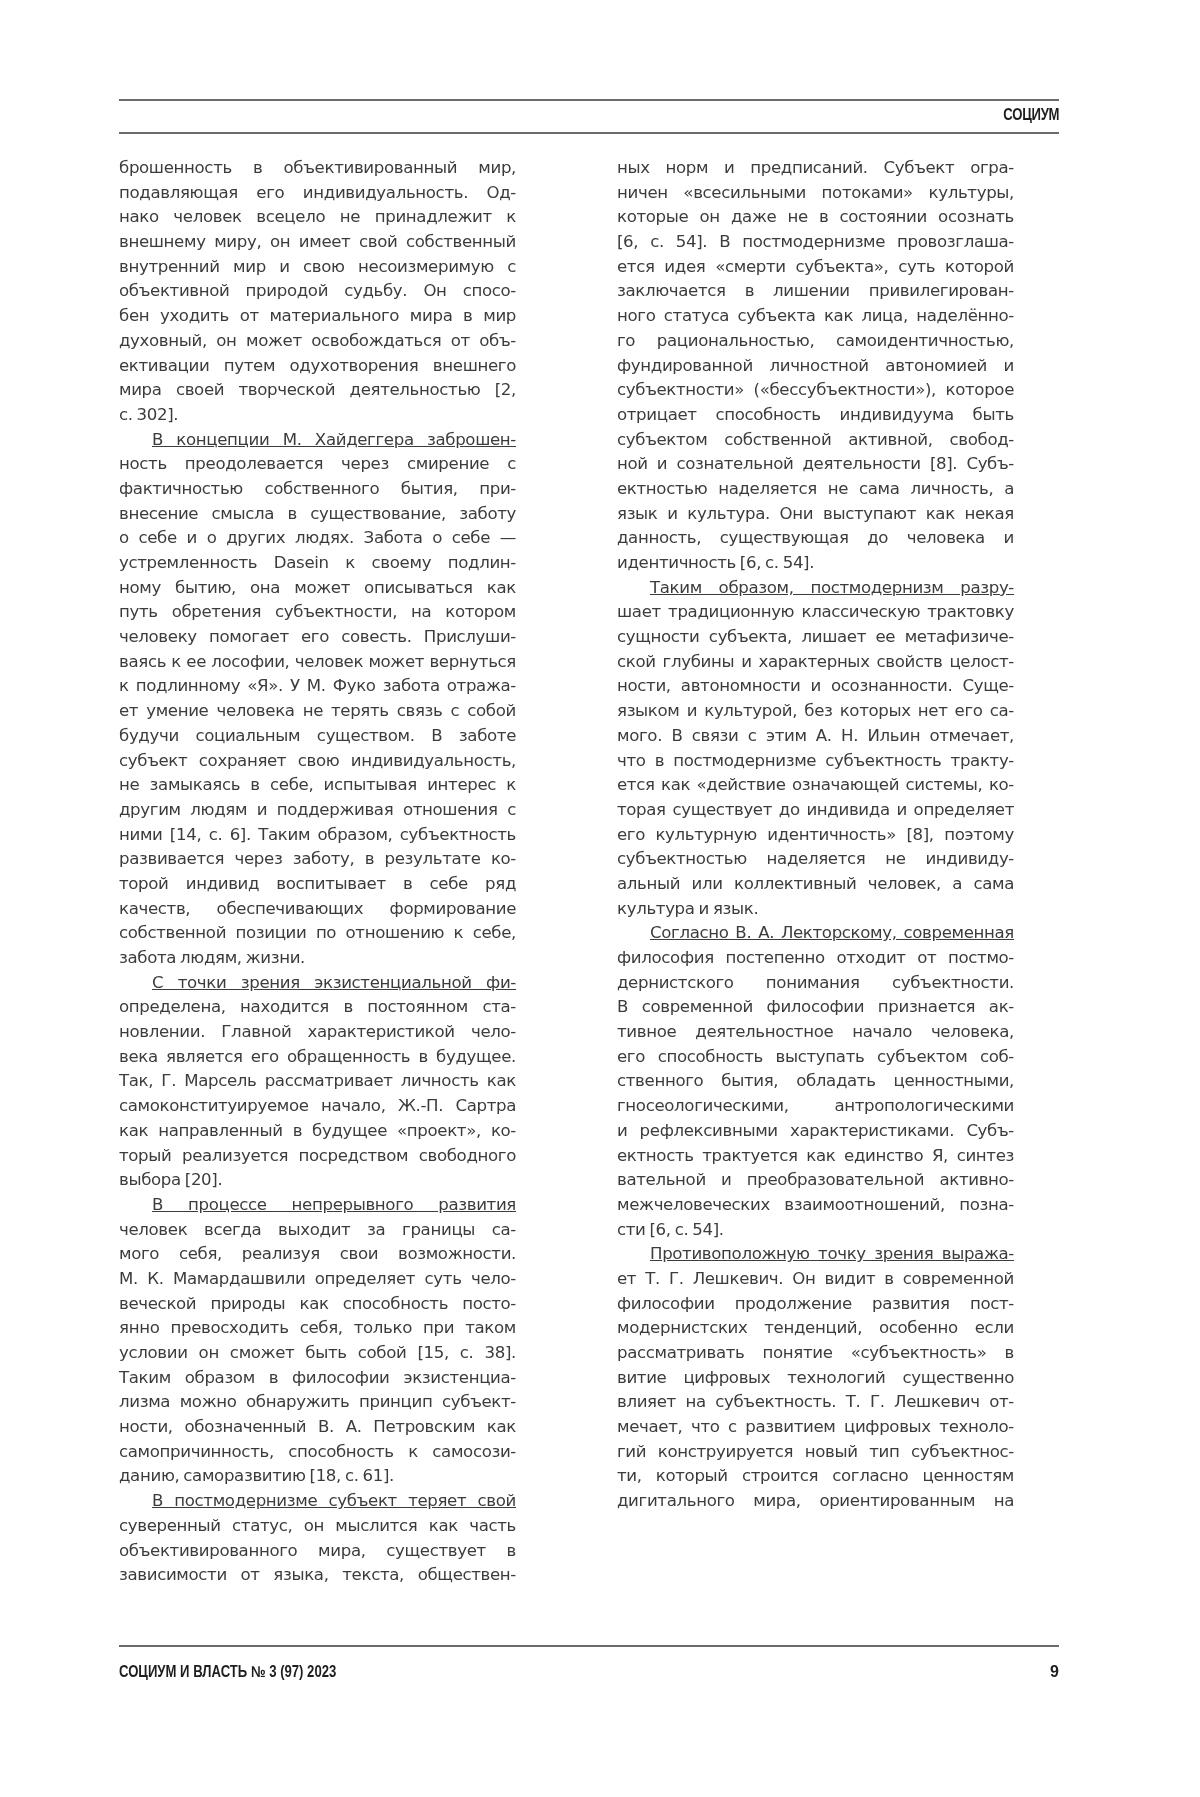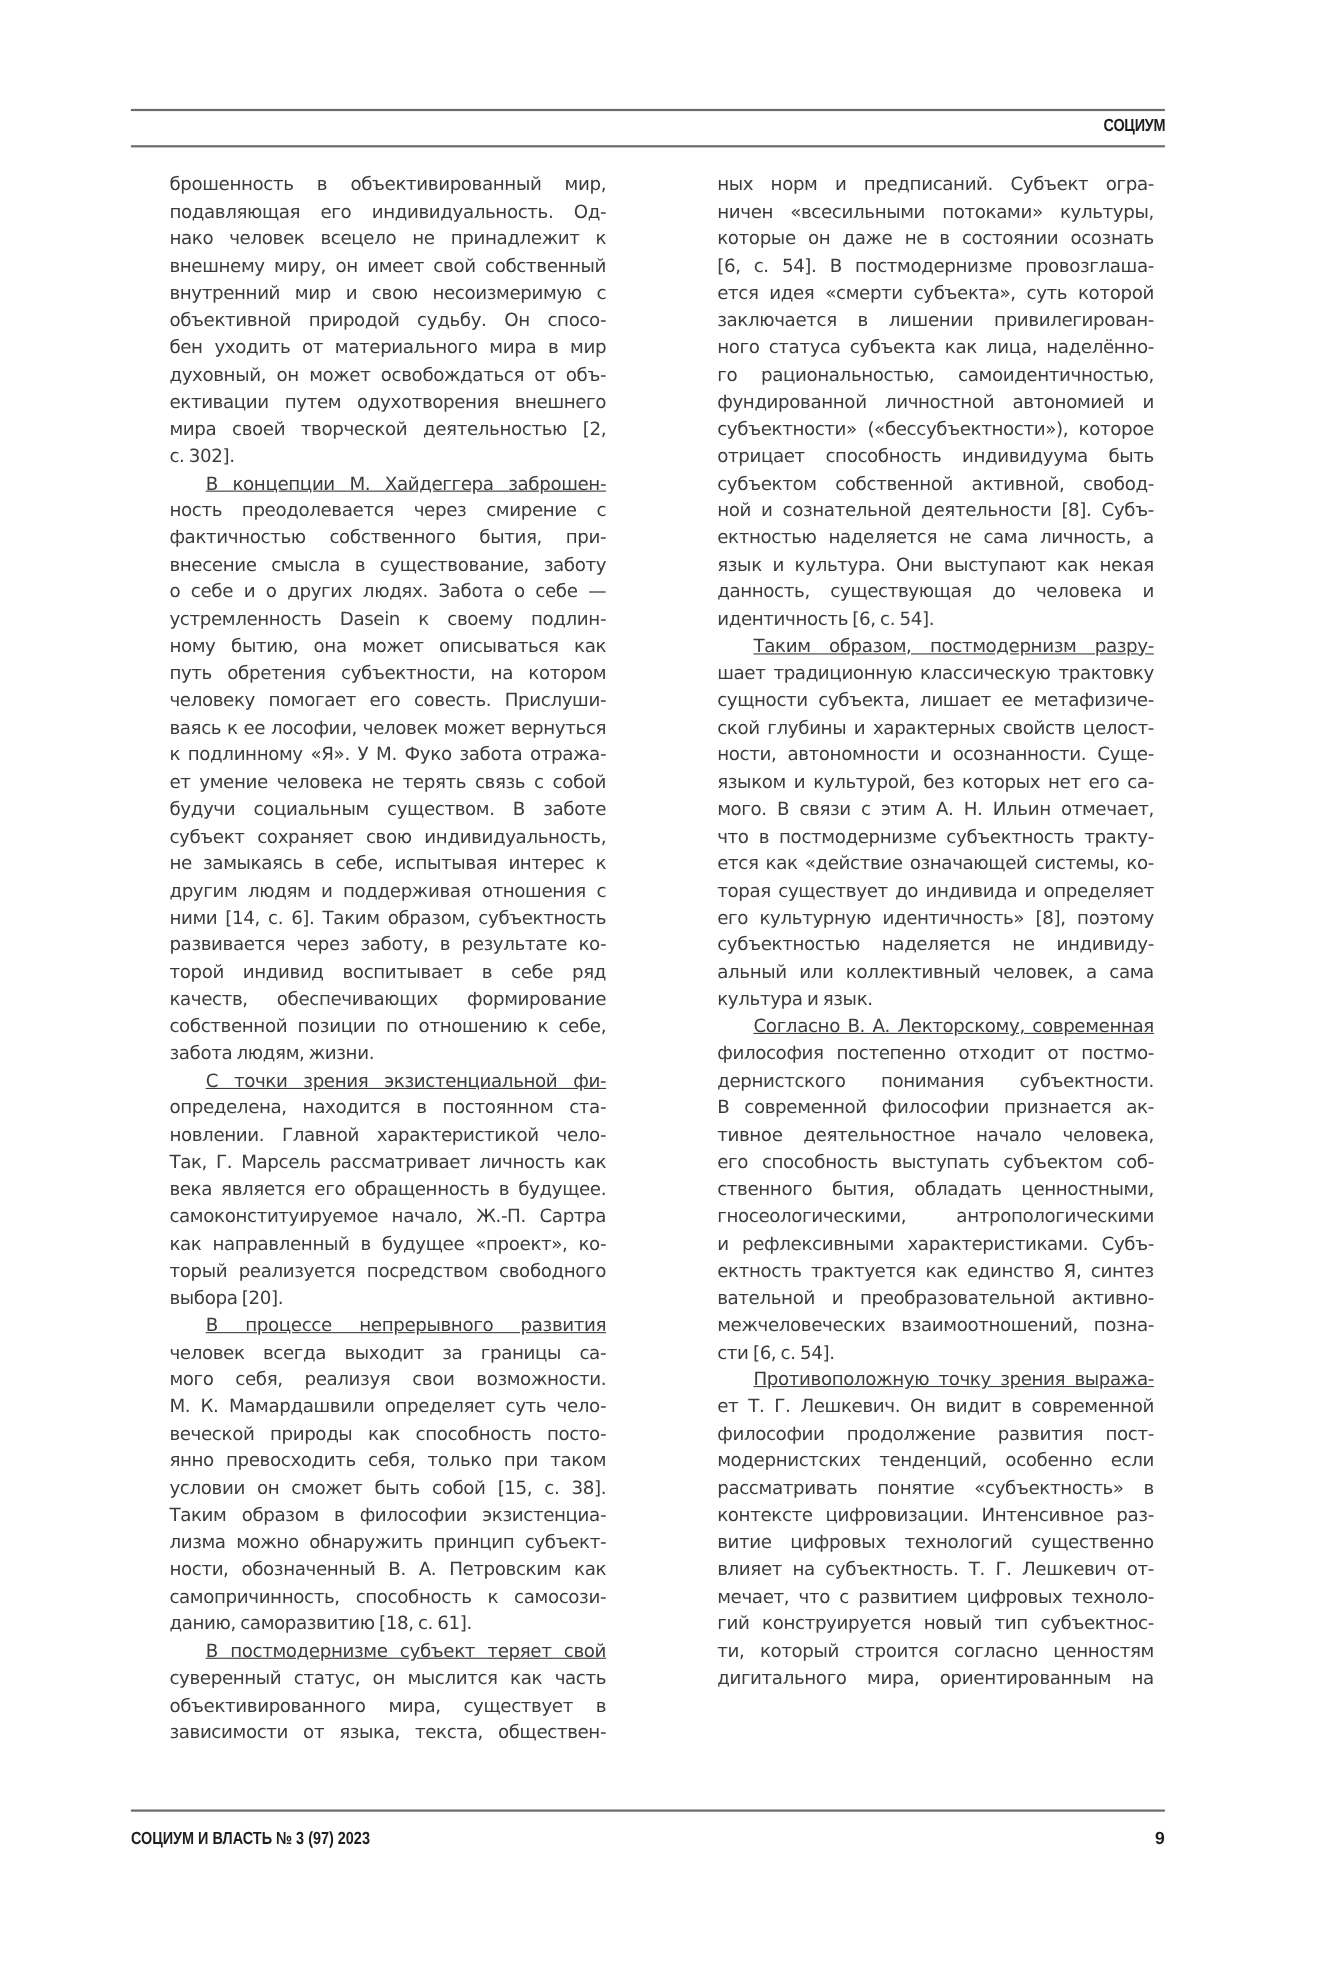--- a/index.html
+++ b/index.html
@@ -55,21 +55,20 @@
       right: 141px;
       font-family: "Liberation Sans", sans-serif;
       font-weight: bold;
       font-size: 16px;
       color: #1e1e1e;
     }
     .column {
       position: absolute;
       top: 156px;
       width: 397px;
-      margin-left: 35px;
     }
     .column.left { left: 119px; }
     .column.right { left: 617px; }
     .line {
       display: block;
       height: 24.7px;
       line-height: 24.7px;
       font-size: 16.6px;
       white-space: nowrap;
       text-align: justify;
@@ -120,22 +119,22 @@
     <span class="line">другим людям и поддерживая отношения с</span>
     <span class="line">ними [14, с. 6]. Таким образом, субъектность</span>
     <span class="line">развивается через заботу, в результате ко-</span>
     <span class="line">торой индивид воспитывает в себе ряд</span>
     <span class="line">качеств, обеспечивающих формирование</span>
     <span class="line">собственной позиции по отношению к себе,</span>
     <span class="line last">забота людям, жизни.</span>
     <span class="line indent">С точки зрения экзистенциальной фи-</span>
     <span class="line">определена, находится в постоянном ста-</span>
     <span class="line">новлении. Главной характеристикой чело-</span>
+    <span class="line">века является его обращенность в будущее.</span>
     <span class="line">Так, Г. Марсель рассматривает личность как</span>
-    <span class="line">века является его обращенность в будущее.</span>
     <span class="line">самоконституируемое начало, Ж.-П. Сартра</span>
     <span class="line">как направленный в будущее «проект», ко-</span>
     <span class="line">торый реализуется посредством свободного</span>
     <span class="line last">выбора [20].</span>
     <span class="line indent">В процессе непрерывного развития</span>
     <span class="line">человек всегда выходит за границы са-</span>
     <span class="line">мого себя, реализуя свои возможности.</span>
     <span class="line">М. К. Мамардашвили определяет суть чело-</span>
     <span class="line">веческой природы как способность посто-</span>
     <span class="line">янно превосходить себя, только при таком</span>
@@ -193,21 +192,20 @@
     <span class="line">и рефлексивными характеристиками. Субъ-</span>
     <span class="line">ектность трактуется как единство Я, синтез</span>
     <span class="line">вательной и преобразовательной активно-</span>
     <span class="line">межчеловеческих взаимоотношений, позна-</span>
     <span class="line last">сти [6, с. 54].</span>
     <span class="line indent">Противоположную точку зрения выража-</span>
     <span class="line">ет Т. Г. Лешкевич. Он видит в современной</span>
     <span class="line">философии продолжение развития пост-</span>
     <span class="line">модернистских тенденций, особенно если</span>
     <span class="line">рассматривать понятие «субъектность» в</span>
-    <span class="line">контексте цифровизации. Интенсивное раз-</span>
     <span class="line">витие цифровых технологий существенно</span>
     <span class="line">влияет на субъектность. Т. Г. Лешкевич от-</span>
     <span class="line">мечает, что с развитием цифровых техноло-</span>
     <span class="line">гий конструируется новый тип субъектнос-</span>
     <span class="line">ти, который строится согласно ценностям</span>
     <span class="line">дигитального мира, ориентированным на</span>
   </div>
 
 <div class="rule bottom"></div>
 <div class="footer-journal">СОЦИУМ И ВЛАСТЬ № 3 (97) 2023</div>

